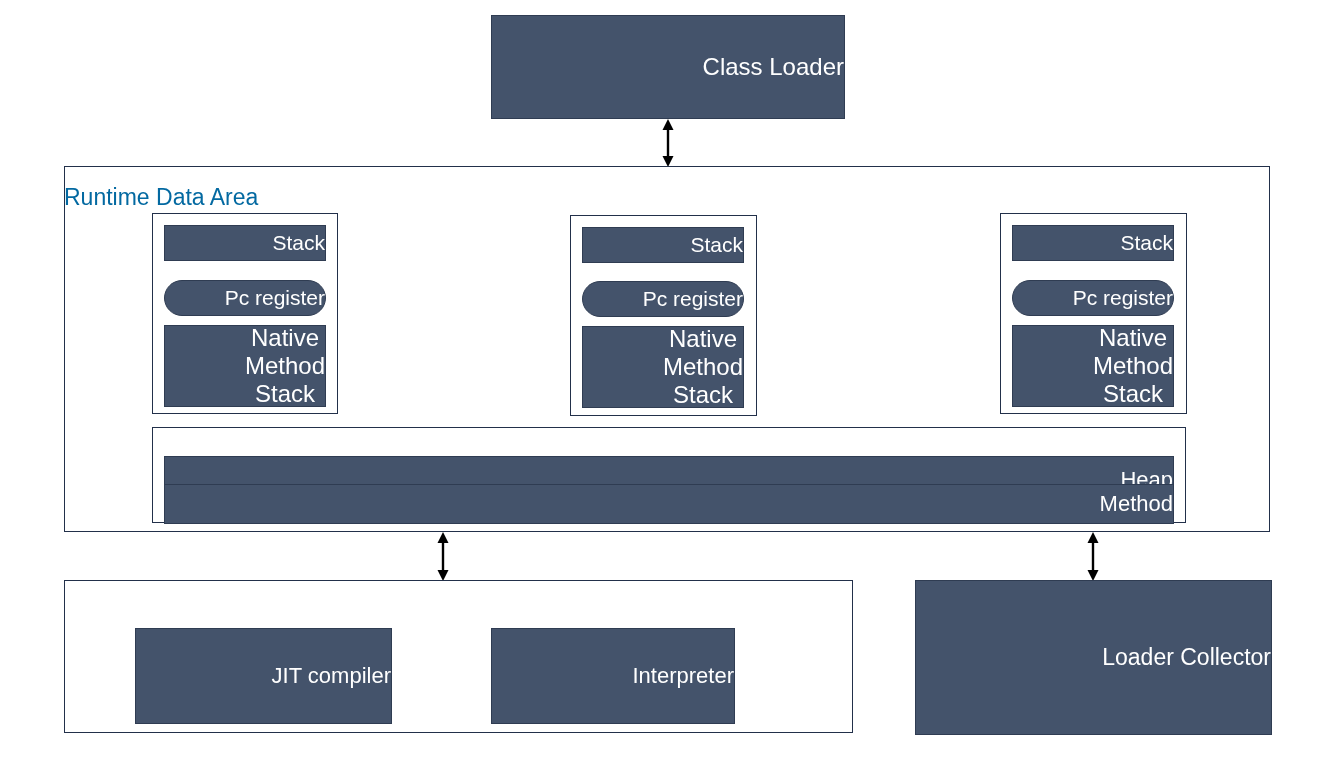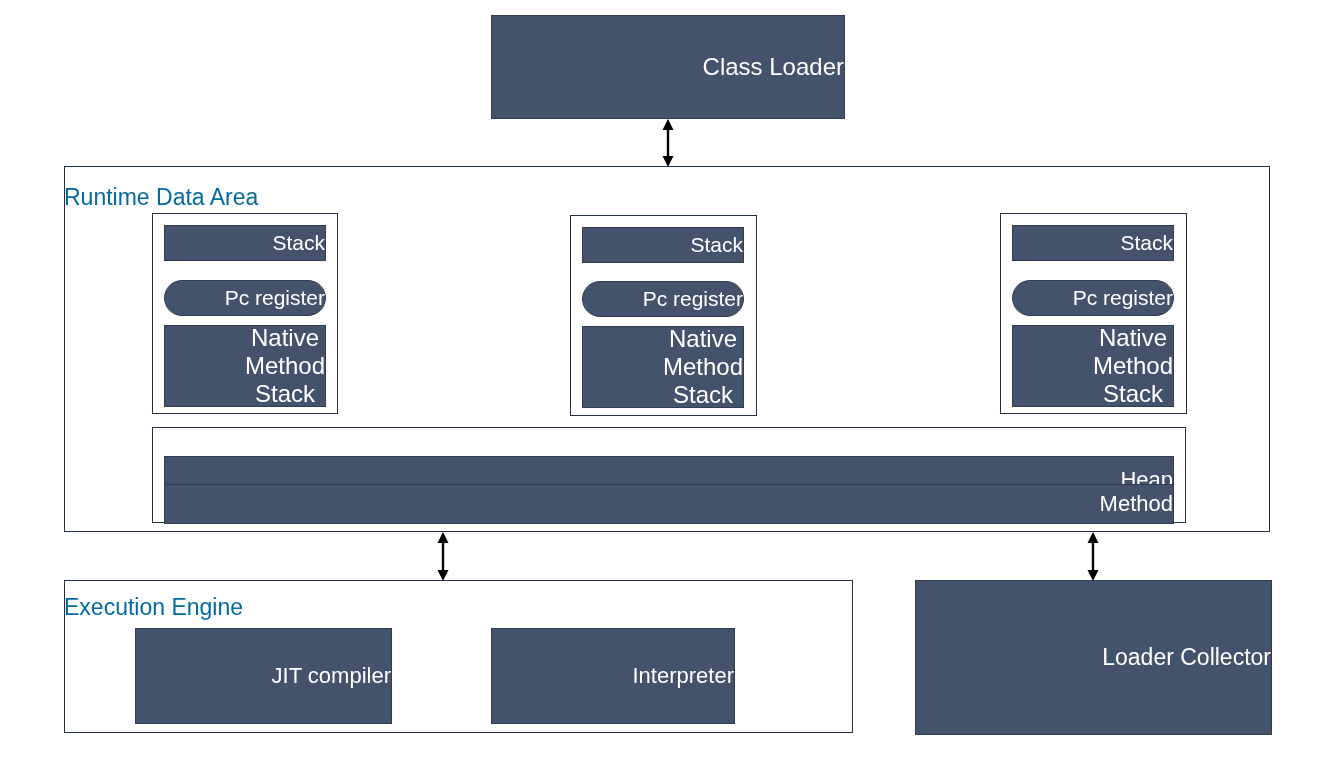--- a/index.html
+++ b/index.html
@@ -196,21 +196,20 @@
 
   <div class="arrow" id="arrow-runtime-gc">
     <svg width="32" height="49" viewBox="0 0 32 49" xmlns="http://www.w3.org/2000/svg">
       <line x1="16" y1="8" x2="16" y2="41" stroke="#000000" stroke-width="2.4"></line>
       <polygon points="16,0 10.5,11 21.5,11" fill="#000000"></polygon>
       <polygon points="16,49 10.5,38 21.5,38" fill="#000000"></polygon>
     </svg>
   </div>
 
   <div class="outline" id="execution-engine"></div>
-  <div class="grouptitle" id="execution-engine-title">Execution Engine</div>
   <div class="filled" id="interpreter">
     <span>Interpreter</span>
   </div>
   <div class="filled" id="jit-compiler">
     <span>JIT compiler</span>
   </div>
 
   <div class="filled" id="garbage-collector">
     <span>Loader Collector</span>
   </div>

